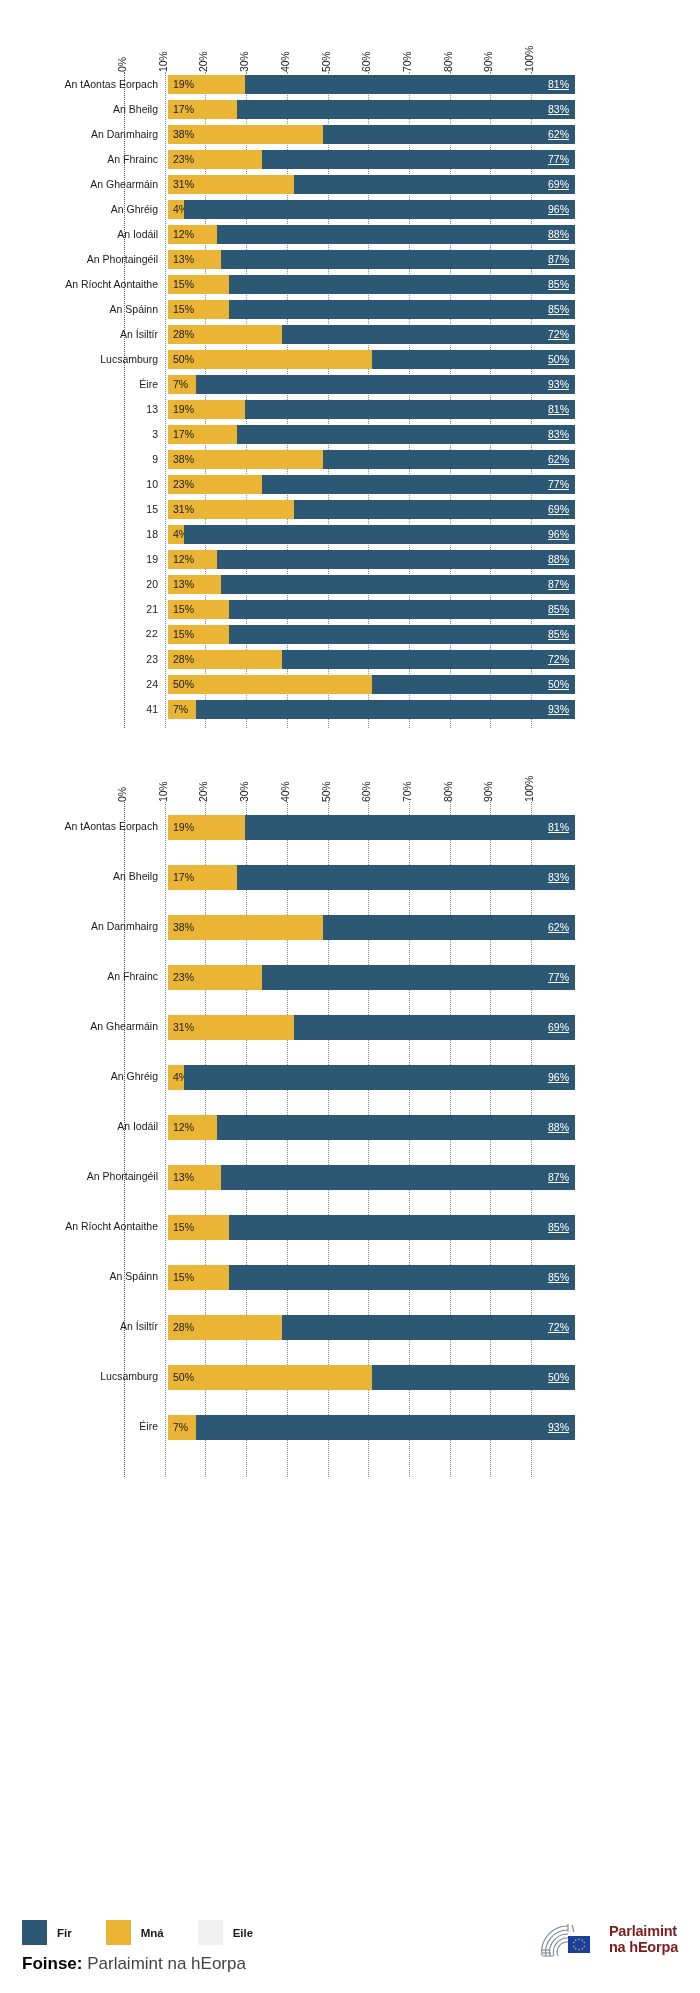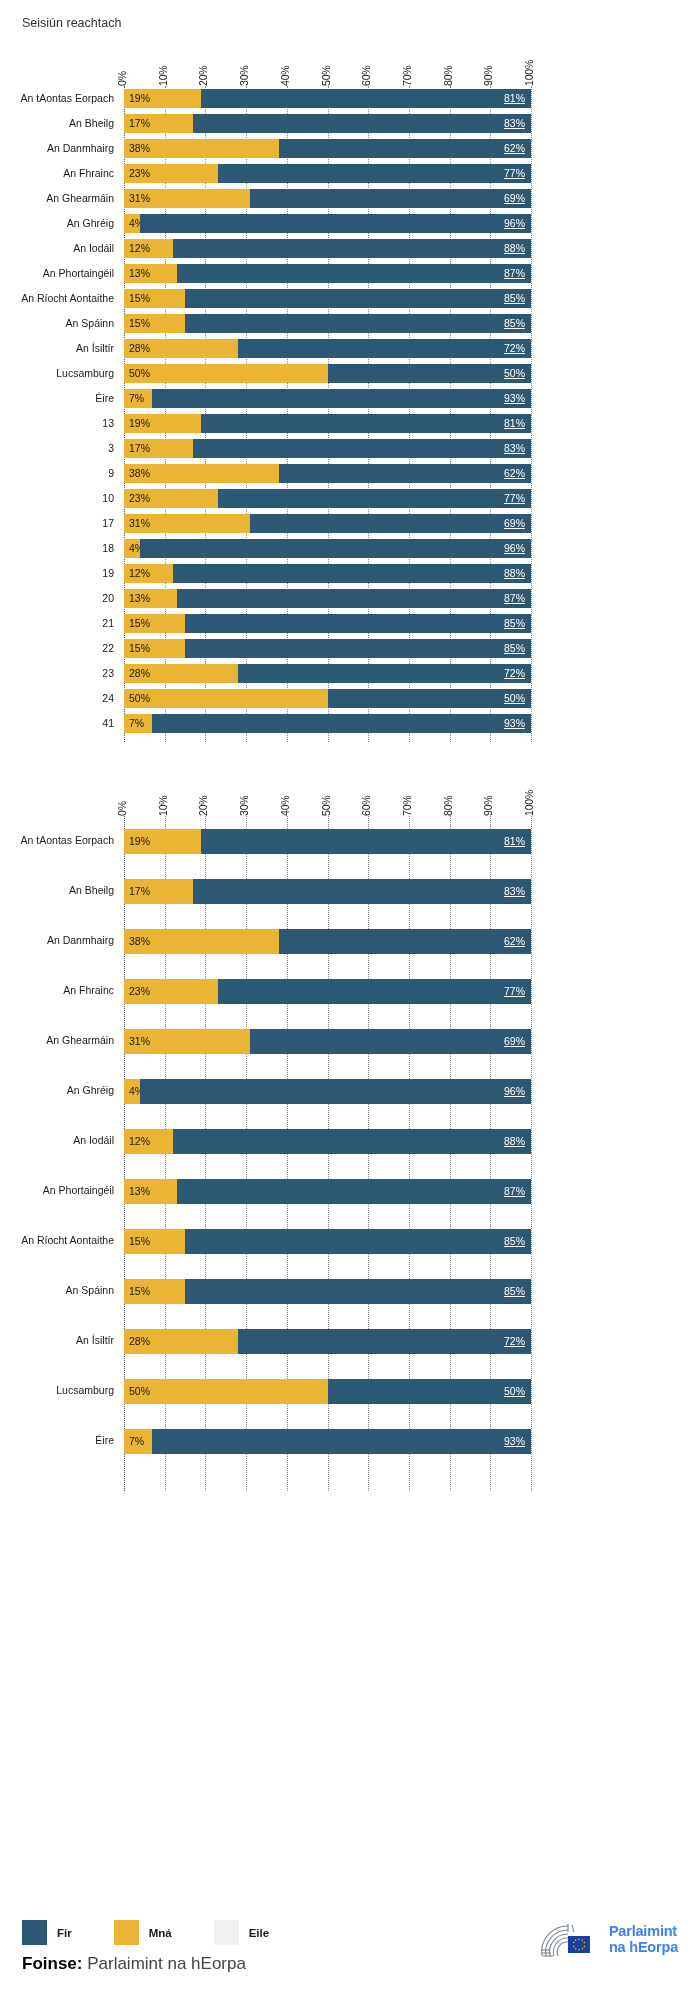--- a/index.html
+++ b/index.html
@@ -47,20 +47,21 @@
     color: #1a1a1a;
     white-space: nowrap;
     transform-origin: left bottom;
     transform: rotate(-90deg) translateX(0);
     letter-spacing: -0.2px;
   }
 
   
   .rows {
     position: relative;
+    padding-left: 44px;
   }
   .gridlines {
     position: absolute;
     top: 0; bottom: 0;
     pointer-events: none;
   }
   .gridline {
     position: absolute;
     top: 0; bottom: 0;
     width: 0;
@@ -118,21 +119,21 @@
     left: 0; right: 0;
     bottom: 0;
     height: 95px;
   }
   .legend {
     position: absolute;
     left: 22px;
     top: 22px;
     display: flex;
     align-items: center;
-    gap: 16px;
+    gap: 8px;
   }
   .legend-item {
     display: flex;
     align-items: center;
     margin-right: 26px;
   }
   .swatch {
     width: 25px; height: 25px;
     display: inline-block;
   }
@@ -159,32 +160,31 @@
   .ep-logo {
     position: absolute;
     right: 22px;
     top: 22px;
     display: flex;
     align-items: center;
   }
   .ep-mark { width: 62px; height: 40px; }
   .ep-name {
     margin-left: 9px;
-    color: #3b82f6;
+    color: #7f1d1d;
     font-size: 14.5px;
     font-weight: bold;
     line-height: 1.08;
     letter-spacing: -0.2px;
   }
 </style>
 </head>
 <body>
 
 <div class="header">
-  <div class="subtitle">Seisiún reachtach</div>
 </div>
 
 <div class="chart-block" id="chart-top-block" style="margin-top: 14px;">
   <div class="axis-top">
       <span class="axis-tick" style="left: 128px;">0%</span>
       <span class="axis-tick" style="left: 168.7px;">10%</span>
       <span class="axis-tick" style="left: 209.4px;">20%</span>
       <span class="axis-tick" style="left: 250.1px;">30%</span>
       <span class="axis-tick" style="left: 290.8px;">40%</span>
       <span class="axis-tick" style="left: 331.5px;">50%</span>
@@ -389,21 +389,21 @@
         <div class="bar-track" style="left: 124px; width: 407px; height: 19px; top: 3px;">
           <div class="seg seg-women" style="width: 93.61px;">
             <span class="seg-label">23%</span>
           </div>
           <div class="seg seg-men" style="width: 313.39px;">
             <span class="seg-label">77%</span>
           </div>
         </div>
       </div>
       <div class="row" style="height: 25px;">
-        <div class="row-label" style="width: 114px; top: 5.5px;">17</div>
+        <div class="row-label" style="width: 114px; top: 5.5px;">15</div>
         <div class="bar-track" style="left: 124px; width: 407px; height: 19px; top: 3px;">
           <div class="seg seg-women" style="width: 126.17px;">
             <span class="seg-label">31%</span>
           </div>
           <div class="seg seg-men" style="width: 280.83px;">
             <span class="seg-label">69%</span>
           </div>
         </div>
       </div>
       <div class="row" style="height: 25px;">
@@ -444,21 +444,21 @@
         <div class="bar-track" style="left: 124px; width: 407px; height: 19px; top: 3px;">
           <div class="seg seg-women" style="width: 61.05px;">
             <span class="seg-label">15%</span>
           </div>
           <div class="seg seg-men" style="width: 345.95px;">
             <span class="seg-label">85%</span>
           </div>
         </div>
       </div>
       <div class="row" style="height: 25px;">
-        <div class="row-label" style="width: 114px; top: 5.5px;">22</div>
+        <div class="row-label" style="width: 114px; top: 5.5px; font-family: Liberation Mono, monospace;">22</div>
         <div class="bar-track" style="left: 124px; width: 407px; height: 19px; top: 3px;">
           <div class="seg seg-women" style="width: 61.05px;">
             <span class="seg-label">15%</span>
           </div>
           <div class="seg seg-men" style="width: 345.95px;">
             <span class="seg-label">85%</span>
           </div>
         </div>
       </div>
       <div class="row" style="height: 25px;">

